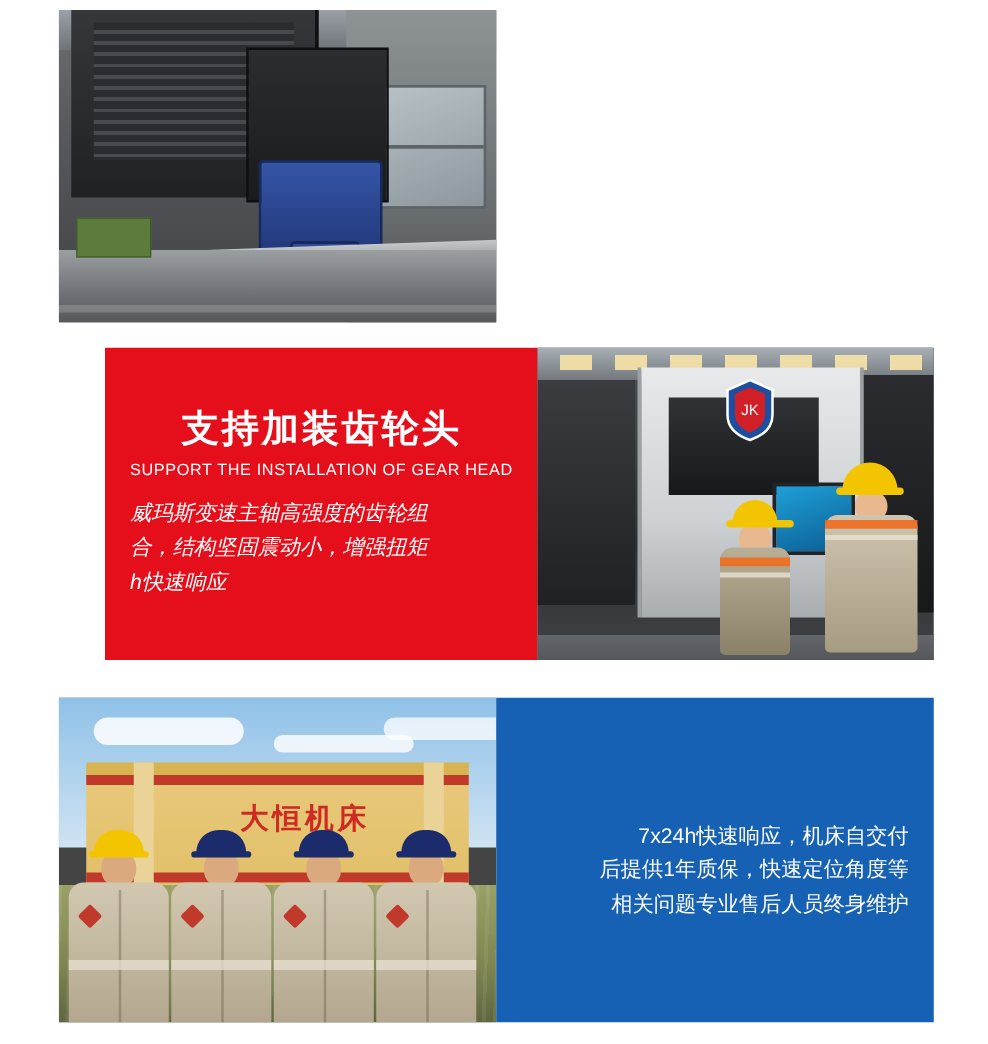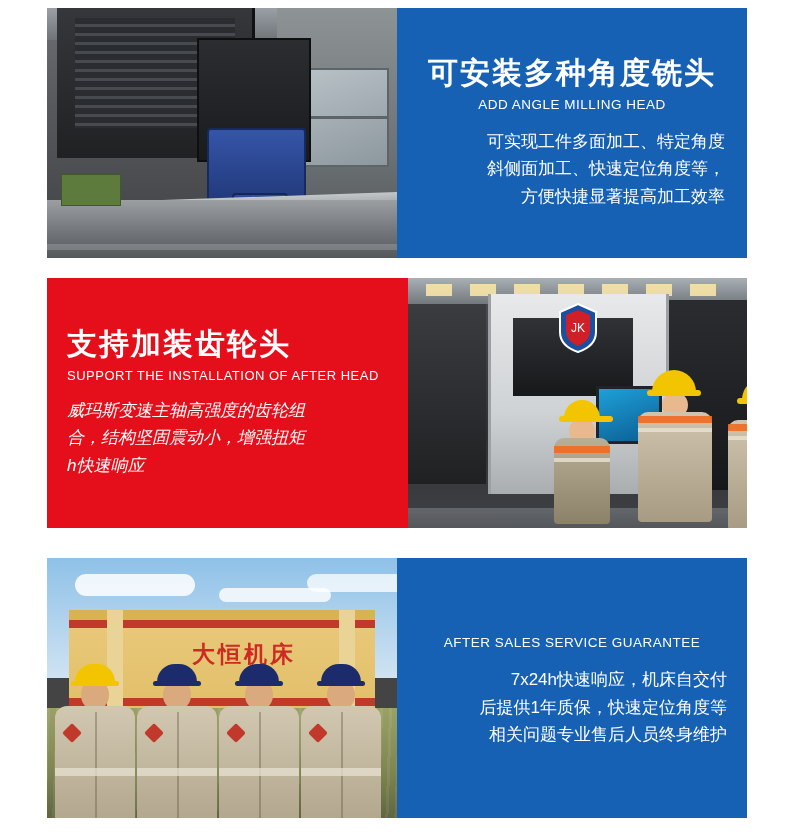--- a/index.html
+++ b/index.html
@@ -68,21 +68,21 @@
   }
 
   
   .block-1 .photo { width: 350px; height: 250px; }
   .block-1 .panel { width: 350px; height: 250px; padding: 0 22px; }
   .block-1 .panel-title { font-size: 30px; }
   .block-1 .panel-sub { font-size: 13.5px; }
   .block-1 .panel-body { font-size: 17px; text-align: right; margin-top: 16px; width: 100%; }
 
   
-  .block-2 .panel { width: 390px; height: 250px; padding: 0 20px; align-items: flex-start; }
+  .block-2 .panel { width: 390px; height: 250px; padding: 0 20px; align-items: center; margin-left: 37px; }
   .block-2 .photo { width: 370px; height: 282px; }
   .block-2 .panel-title { font-size: 30px; }
   .block-2 .panel-sub { font-size: 13.5px; }
   .block-2 .panel-body { font-size: 17px; text-align: left; margin-top: 14px; width: 100%; font-style: italic; }
 
   
   .block-3 .photo { width: 350px; height: 260px; }
   .block-3 .panel { width: 350px; height: 260px; padding: 0 20px; }
   .block-3 .panel-title { font-size: 30px; }
   .block-3 .panel-sub { font-size: 13.5px; }
@@ -323,36 +323,27 @@
       <div class="p1-column"></div>
       <div class="p1-head"></div>
       <div class="p1-head2"></div>
       <div class="p1-spindle"></div>
       <div class="p1-table-top"></div>
       <div class="p1-table"></div>
       <div class="p1-green"></div>
       <div class="p1-floor-line"></div>
     </div>
 
-    <div class="panel blue">
-      <div class="panel-title">可安装多种角度铣头</div>
-      <div class="panel-sub">ADD ANGLE MILLING HEAD</div>
-      <div class="panel-body">
-        <div>可实现工件多面加工、特定角度</div>
-        <div>斜侧面加工、快速定位角度等，</div>
-        <div>方便快捷显著提高加工效率</div>
-      </div>
-    </div>
   </div>
 
   <div class="block block-2">
 
     <div class="panel red">
       <div class="panel-title">支持加装齿轮头</div>
-      <div class="panel-sub" style="font-size:13px;">SUPPORT THE INSTALLATION OF AFTER HEAD</div>
+      <div class="panel-sub" style="font-size:13px;">SUPPORT THE INSTALLATION OF GEAR HEAD</div>
       <div class="panel-body">
         <div>威玛斯变速主轴高强度的齿轮组</div>
         <div>合，结构坚固震动小，增强扭矩</div>
         <div>h快速响应</div>
       </div>
     </div>
 
     <div class="photo">
       <div class="p2-bg"></div>
       <div class="p2-top-panel"></div>
@@ -441,21 +432,20 @@
         <div class="t-hat"></div>
         <div class="t-head"></div>
         <div class="t-body">
           <div class="t-logo"></div>
           <div class="t-cuff"></div>
         </div>
       </div>
     </div>
 
     <div class="panel blue">
-      <div class="panel-sub">AFTER SALES SERVICE GUARANTEE</div>
       <div class="panel-body">
         <div>7x24h快速响应，机床自交付</div>
         <div>后提供1年质保，快速定位角度等</div>
         <div>相关问题专业售后人员终身维护</div>
       </div>
     </div>
   </div>
 
 </div>
 

